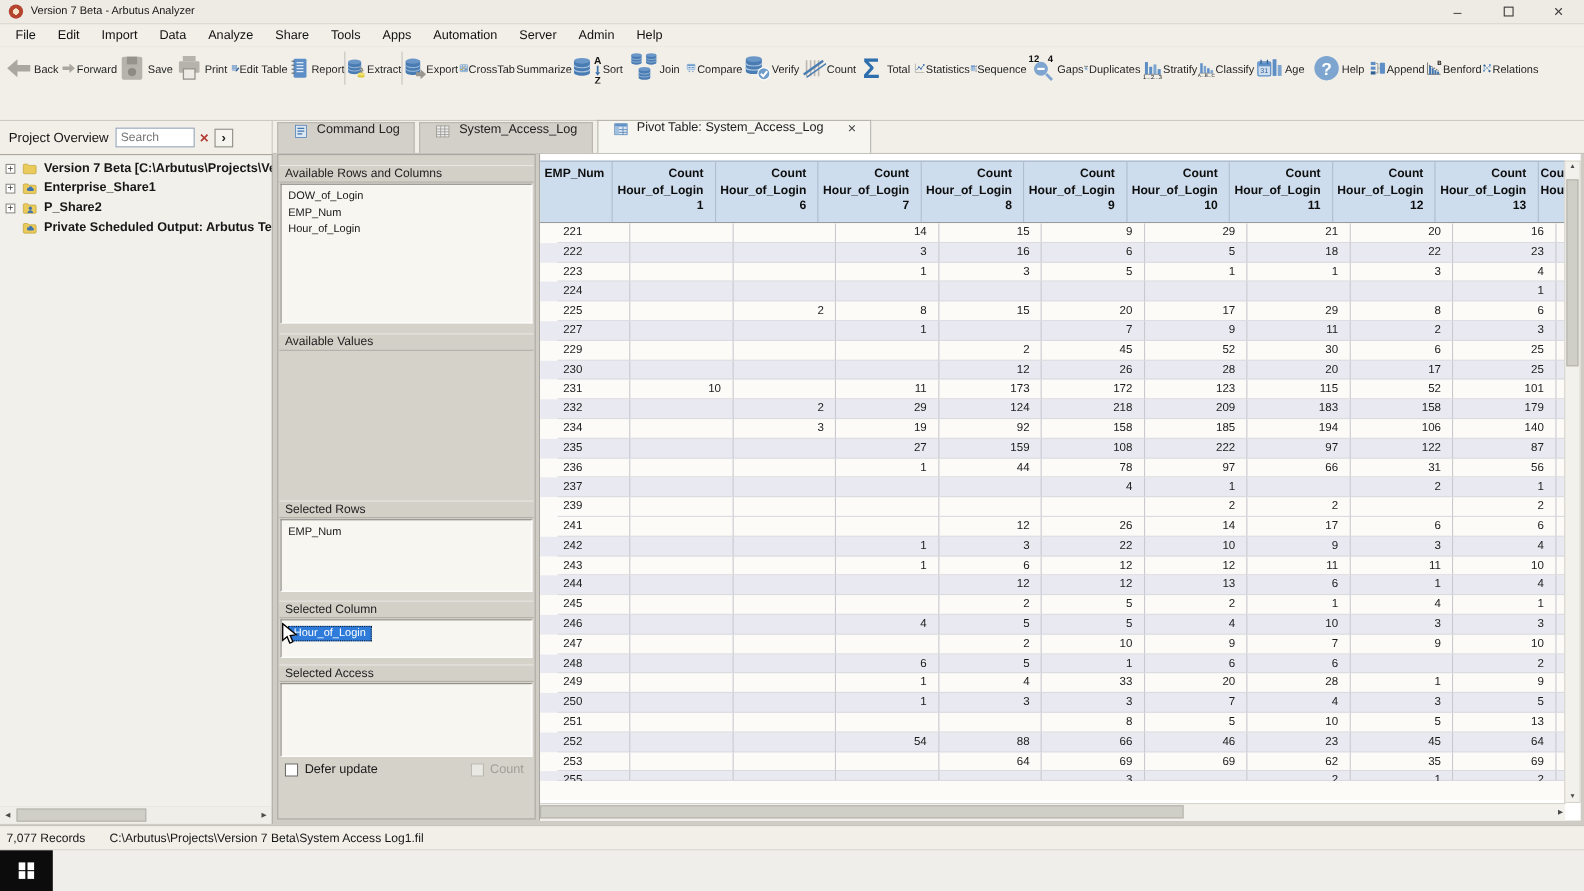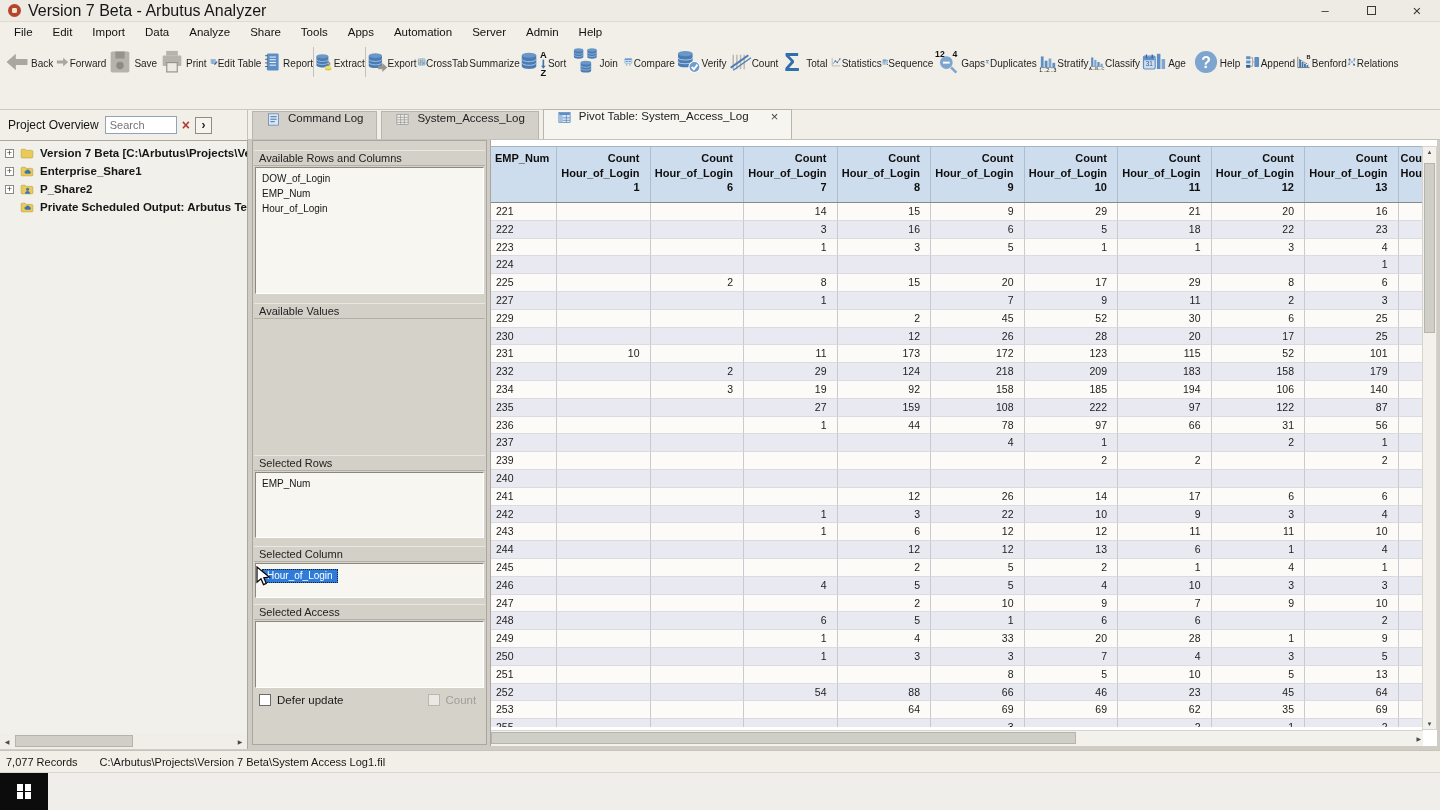--- a/index.html
+++ b/index.html
@@ -2,21 +2,21 @@
 <html><head>
 <meta charset="utf-8">
 <style>
   *{margin:0;padding:0;box-sizing:border-box;}
   html,body{width:1440px;height:810px;overflow:hidden;}
   body{font-family:"Liberation Sans","DejaVu Sans",sans-serif;background:#cfccc5;position:relative;color:#1a1a1a;}
 
   
   .titlebar{position:absolute;left:0;top:0;width:1440px;height:22px;background:#edebe4;display:flex;align-items:center;border-bottom:1px solid #dcdad3;}
   .app-icon{width:13px;height:13px;border-radius:50%;background:radial-gradient(circle at 50% 50%, #f4e6c8 0 30%, #b5452f 32% 70%, #7a2d1f 72%);margin:0 7px 0 8px;}
-  .title-text{font-size:16px;color:#161616;}
+  .title-text{font-size:10px;color:#161616;}
   .win-controls{margin-left:auto;display:flex;height:100%;}
   .win-btn{width:46px;height:100%;display:flex;align-items:center;justify-content:center;font-size:13px;color:#3a3a3a;}
   .restore-box{width:9px;height:9px;border:1.5px solid #3a3a3a;display:inline-block;}
 
   
   .menubar{position:absolute;left:0;top:22px;width:1440px;height:20px;background:#f1efe8;display:flex;align-items:center;padding-left:4px;}
   .menu-item{font-size:11.5px;padding:0 10px;color:#111;line-height:20px;}
 
   
   .toolbar{position:absolute;left:0;top:42px;width:1440px;height:68px;background:#f1efe8;border-bottom:1px solid #cbc9c2;display:flex;align-items:flex-start;padding:5px 0 0 3px;}
@@ -64,21 +64,21 @@
   .count-check{margin-left:84px;color:#a09e97;display:flex;align-items:center;}
 
   
   .table-wrap{position:absolute;left:490px;top:140px;width:947px;height:606px;background:#fff;border-left:1px solid #a9a7a0;}
   .thead{position:absolute;left:0;top:6px;width:932px;height:57px;background:#cedded;border-top:1px solid #a3b2c5;border-bottom:1px solid #8a8a84;display:flex;}
   .hcell{width:93.5px;flex:0 0 auto;border-right:1px solid #aebdd0;font-weight:bold;font-size:11px;text-align:right;padding:4px 10px 0 0;line-height:14.5px;color:#0e0e0e;}
   .hcell span{display:block;}
   .hcell.emp{width:66px;text-align:left;padding:4px 0 0 4px;}
   .hcell.partial{flex:1 1 auto;overflow:hidden;text-align:left;padding:4px 0 0 2px;white-space:nowrap;border-right:none;}
   .tbody{position:absolute;left:0;top:63px;width:932px;height:524px;overflow:hidden;background:#fcfbf7;}
-  .trow{display:flex;height:17.8px;background:#fcfbf7;}
+  .trow{display:flex;height:17.8px;background:#fcfbf7;padding-left:16px;}
   .trow.shaded{background:#e9e9f1;}
   .trow.partial-row{height:9px;overflow:hidden;}
   .tcell{width:93.5px;flex:0 0 auto;border-right:1px solid #c9c9d0;border-bottom:1px solid #dadae0;font-size:10.5px;text-align:right;padding-right:10px;line-height:16.5px;color:#1c1c1c;}
   .tcell.emp{width:66px;text-align:left;padding:0 0 0 5px;}
   .tcell.partialc{flex:1 1 auto;border-right:none;}
 
   .vscroll{position:absolute;right:0;top:6px;bottom:16px;width:15px;background:#f2f1ec;border:1px solid #d6d4cd;}
   .vscroll .up{position:absolute;top:2px;left:0;width:13px;text-align:center;font-size:6px;color:#4a4a4a;}
   .vscroll .down{position:absolute;bottom:2px;left:0;width:13px;text-align:center;font-size:6px;color:#4a4a4a;}
   .vthumb{position:absolute;top:16px;left:1px;width:11px;height:170px;background:#cfcec7;border:1px solid #b5b3ac;}
@@ -925,33 +925,20 @@
         <div class="tcell num"></div>
         <div class="tcell num"></div>
         <div class="tcell num"></div>
         <div class="tcell num"></div>
         <div class="tcell num">2</div>
         <div class="tcell num">2</div>
         <div class="tcell num"></div>
         <div class="tcell num">2</div>
         <div class="tcell partialc"></div>
       </div>
-      <div class="trow shaded">
-        <div class="tcell emp">240</div>
-        <div class="tcell num"></div>
-        <div class="tcell num"></div>
-        <div class="tcell num"></div>
-        <div class="tcell num"></div>
-        <div class="tcell num"></div>
-        <div class="tcell num"></div>
-        <div class="tcell num"></div>
-        <div class="tcell num"></div>
-        <div class="tcell num"></div>
-        <div class="tcell partialc"></div>
-      </div>
       <div class="trow">
         <div class="tcell emp">241</div>
         <div class="tcell num"></div>
         <div class="tcell num"></div>
         <div class="tcell num"></div>
         <div class="tcell num">12</div>
         <div class="tcell num">26</div>
         <div class="tcell num">14</div>
         <div class="tcell num">17</div>
         <div class="tcell num">6</div>

